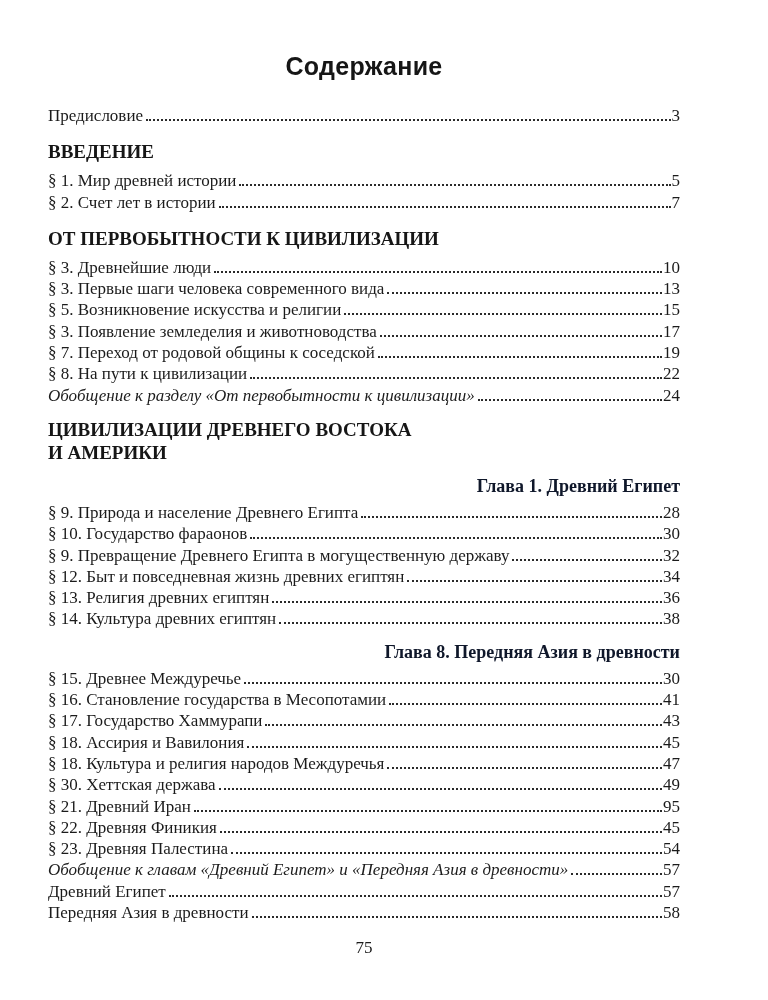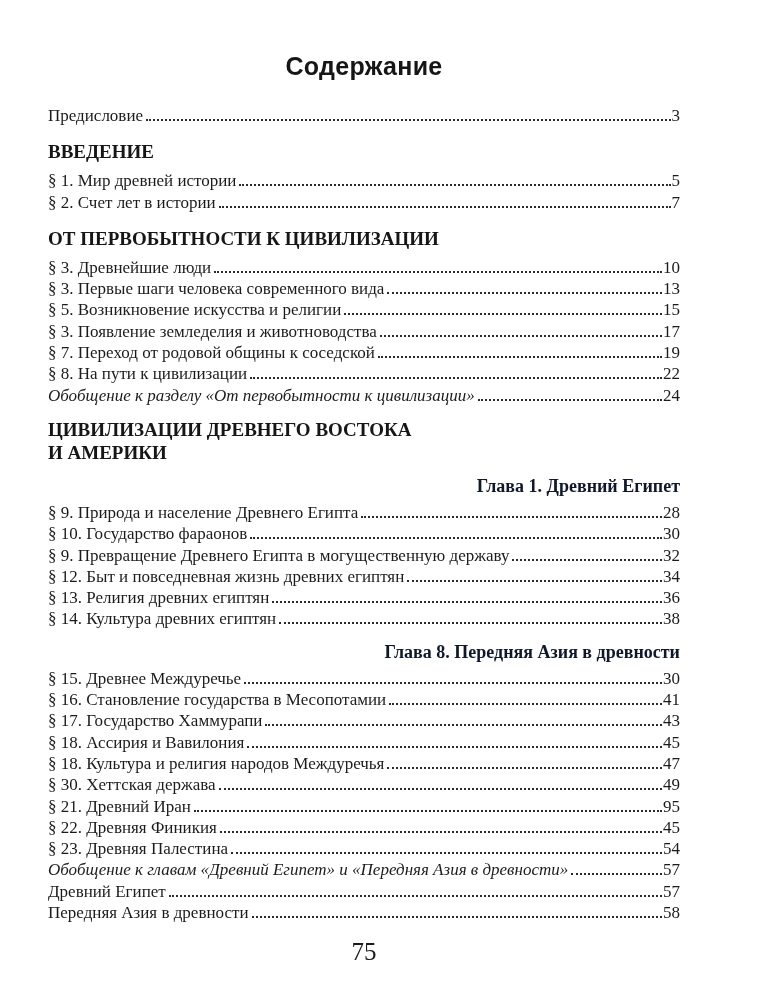--- a/index.html
+++ b/index.html
@@ -74,21 +74,21 @@
   }
   .row .pg {
     white-space: nowrap;
     flex: 0 0 auto;
   }
   .row.italic .lbl {
     font-style: italic;
   }
   .page-number {
     text-align: center;
-    font-size: 25px;
+    font-size: 17px;
     margin-top: 15px;
     color: #1b1b1b;
   }
 </style>
 </head>
 <body>
 
 <div class="page">
 
   <h1 class="doc-title">Содержание</h1>

